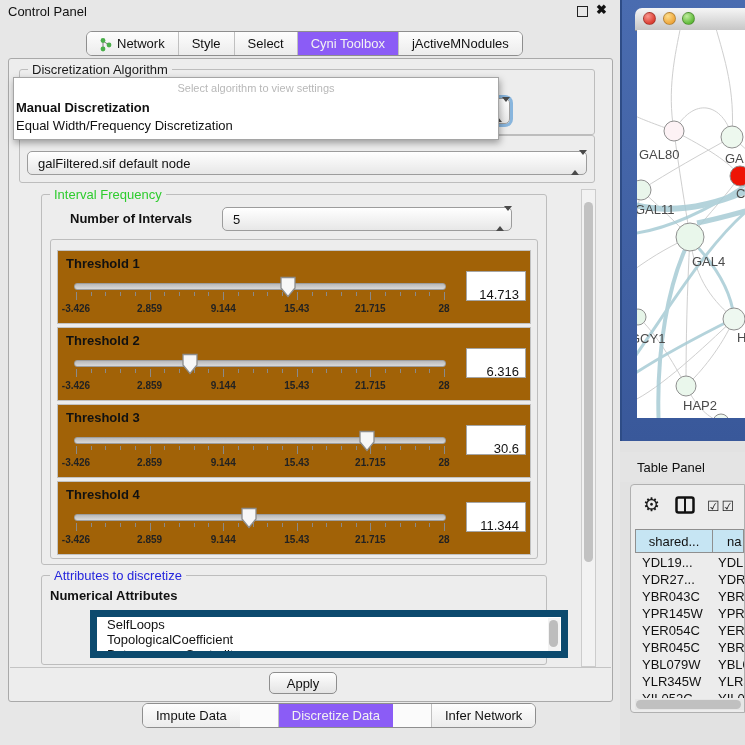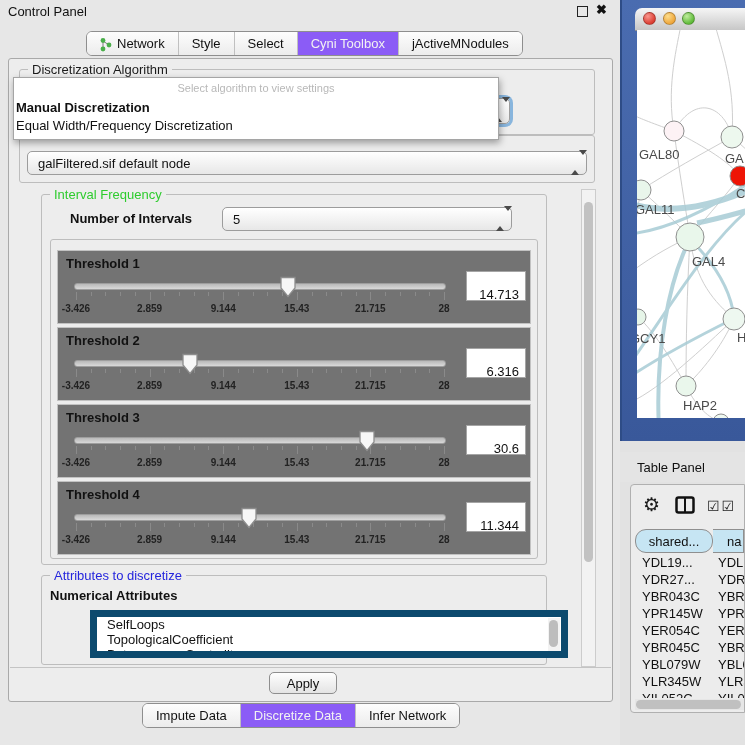--- a/index.html
+++ b/index.html
@@ -45,21 +45,21 @@
   #popup-item1{top:40px;}
   #grp-tabledata{left:10px;top:76px;width:576px;height:48px;}
   #combo-tabledata{left:7px;top:15px;width:560px;height:24px;}
   #grp-interval{left:32px;top:135px;width:506px;height:371px;}
   #lbl-numintervals{position:absolute;left:28px;top:16px;font-size:13px;font-weight:bold;}
   #combo-intervals{left:180px;top:12px;width:290px;height:24px;}
   #grp-thresholds{position:absolute;left:8px;top:44px;width:488px;height:320px;
     border:1px solid #bdbdbd;border-radius:3px;box-sizing:border-box;}
   #threshold-rows{position:absolute;left:0;top:10px;width:100%;}
   .th-row{position:relative;height:74px;margin:0 6px 3px 6px;border:1px solid #c2c2c2;
-    background:#737373;box-sizing:border-box;}
+    background:#a16207;box-sizing:border-box;}
   .th-label{position:absolute;left:8px;top:5px;font-size:13px;font-weight:bold;}
   .th-slider{position:absolute;left:14px;top:24px;width:376px;height:46px;}
   .th-track{position:absolute;left:2px;top:8px;width:370px;height:5px;border-radius:3px;
     background:linear-gradient(#b9b9b9,#d9d9d9);border:1px solid #9e9e9e;}
   .th-thumb{position:absolute;top:1px;width:18px;height:22px;}
   .th-ticks{position:absolute;left:0;top:17px;width:376px;height:9px;}
   .tick{position:absolute;top:0;width:1px;background:#8a8a8a;}
   .tick.minor{height:4px;}
   .tick.major{height:8px;}
   .th-ticklabels{position:absolute;left:0;top:28px;width:376px;height:12px;}
@@ -75,21 +75,21 @@
   .attr-item{font-size:13px;line-height:15px;padding-left:10px;white-space:nowrap;}
   #attr-scrollbar{position:absolute;right:1px;top:1px;width:12px;height:44px;background:#f3f3f3;}
   #attr-thumb{position:absolute;left:1px;top:2px;width:9px;height:27px;background:#bdbdbd;border-radius:5px;}
   #cp-vscroll{position:absolute;left:572px;top:130px;width:15px;height:478px;background:#f2f2f2;
     border:1px solid #cccccc;box-sizing:border-box;}
   #cp-vthumb{position:absolute;left:2px;top:12px;width:9px;height:360px;background:#c2c2c2;border-radius:5px;}
   #cp-sep{position:absolute;left:1px;top:608px;width:601px;border-top:1px solid #c4c4c4;}
   #apply-btn{position:absolute;left:260px;top:613px;width:68px;height:22px;border:1px solid #8e8e8e;
     border-radius:5px;background:linear-gradient(#fefefe,#e4e4e4);font-size:13px;text-align:center;
     padding-top:3px;box-sizing:border-box;}
-  #bottom-tabs{left:142px;top:703px;}
+  #bottom-tabs{left:142px;top:703px;gap:38px;}
   
   #netwin{position:absolute;left:620px;top:0;width:125px;height:441px;
     background:linear-gradient(#4a6cb0,#39589a);border-left:2px solid #2e4c86;box-sizing:border-box;}
   #net-titlebar{position:absolute;left:13px;top:8px;right:0;height:22px;
     background:linear-gradient(#f6f6f6,#c7c7c7);border-top-left-radius:7px;border-bottom:1px solid #8f8f8f;}
   .light{position:absolute;top:4px;width:13px;height:13px;border-radius:50%;border:1px solid rgba(0,0,0,0.25);box-sizing:border-box;}
   #light-red{left:8px;background:radial-gradient(circle at 35% 30%,#f9968e,#dc3e32 70%);}
   #light-yellow{left:28px;background:radial-gradient(circle at 35% 30%,#fcdd8c,#efa73c 70%);}
   #light-green{left:47px;background:radial-gradient(circle at 35% 30%,#c0ec9e,#60bb3a 70%);}
   #net-canvas{position:absolute;left:15px;top:30px;right:0;height:388px;background:#fff;overflow:hidden;}
@@ -98,21 +98,21 @@
   #tp-title{position:absolute;left:17px;top:8px;font-size:13px;}
   #tp-box{position:absolute;left:630px;top:484px;width:115px;height:229px;background:#ececec;
     border:1px solid #b0b0b0;border-radius:4px 0 0 4px;box-sizing:border-box;overflow:hidden;}
   #gear-btn{position:absolute;left:12px;top:8px;font-size:19px;color:#1a1a1a;}
   #cols-btn{position:absolute;left:44px;top:11px;}
   #check-btns{position:absolute;left:76px;top:13px;font-size:14px;letter-spacing:2px;color:#222;}
   #tp-table{position:absolute;left:4px;top:44px;right:0;bottom:0;}
   #tp-header{display:flex;height:24px;}
   .tp-h{background:#c6e5f3;border:1px solid #8f8f8f;box-sizing:border-box;font-size:13px;
     text-align:center;padding-top:4px;overflow:hidden;white-space:nowrap;}
-  .tp-h1{width:78px;border-radius:11px;}
+  .tp-h1{width:78px;}
   .tp-h2{flex:1;border-left:none;text-align:left;padding-left:14px;}
   #tp-rows{position:absolute;left:0;top:26px;right:0;height:143px;overflow:hidden;}
   .tp-row{display:flex;height:17px;font-size:13px;white-space:nowrap;}
   .tp-c1{width:78px;padding-left:7px;box-sizing:border-box;overflow:hidden;}
   .tp-c2{flex:1;padding-left:5px;overflow:hidden;}
   #tp-hscroll{position:absolute;left:0;top:170px;right:0;height:11px;background:#e6e6e6;}
   #tp-hthumb{position:absolute;left:1px;top:1px;width:96%;height:9px;background:#c0c0c0;border-radius:5px;}
 </style>
 </head>
 <body>

